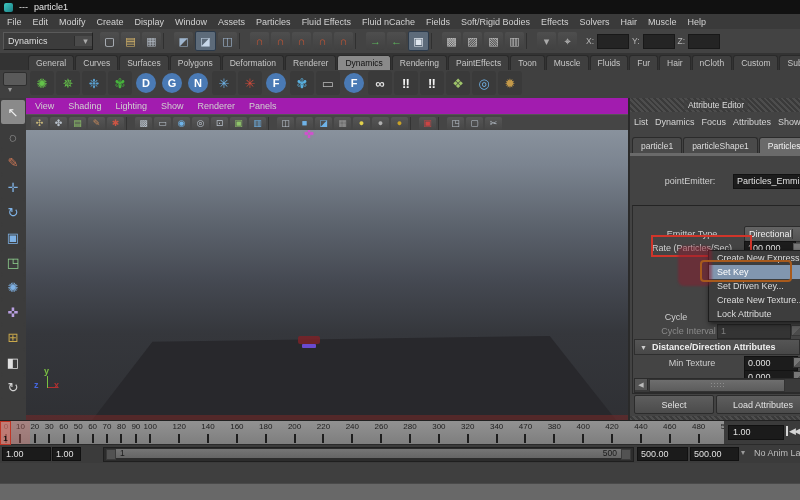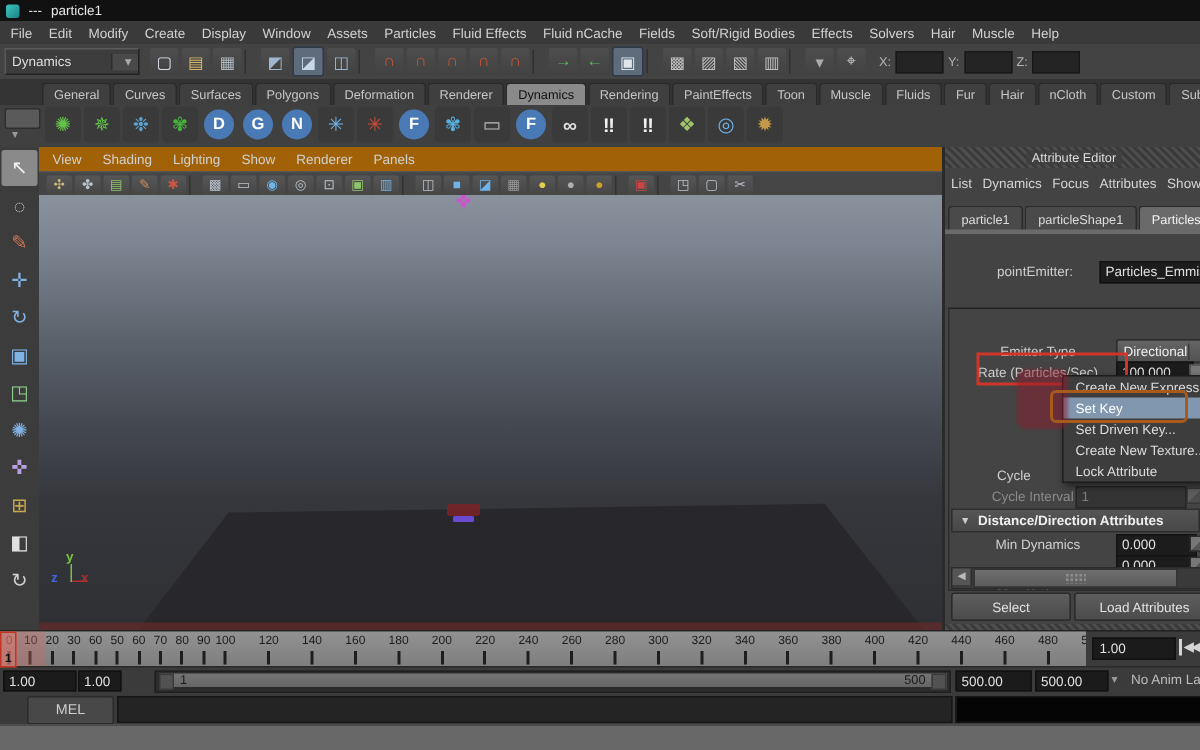--- a/index.html
+++ b/index.html
@@ -42,21 +42,21 @@
   .shicon{width:24px;height:24px;display:flex;align-items:center;justify-content:center;font-size:13px;font-weight:bold;background:#3a3a3a;border-radius:3px}
   .shicon.round{border-radius:50%;width:20px;height:20px;margin:2px;font-size:11px}
 
   
   #toolbox{left:0;top:98px;width:26px;height:322px;background:#3c3c3c;border-right:1px solid #2a2a2a;display:flex;flex-direction:column;align-items:center;padding-top:2px}
   .tbicon{width:24px;height:24px;margin-bottom:1px;display:flex;align-items:center;justify-content:center;font-size:13px;background:#3c3c3c;border-radius:2px}
   .tbicon.active{background:#8a8a8a;color:#111}
 
   
   #viewport{left:26px;top:98px;width:602px;height:322px;background:#3a3a3a}
-  #panelmenu{position:absolute;left:0;top:0;right:0;height:16px;background:#a16207;display:flex;align-items:center;gap:12px;padding-left:8px;font-size:9px;color:#d0d0d0}
+  #panelmenu{position:absolute;left:0;top:0;right:0;height:16px;background:#a21caf;display:flex;align-items:center;gap:12px;padding-left:8px;font-size:9px;color:#d0d0d0}
   #vptoolbar{position:absolute;left:0;top:16px;right:0;height:16px;background:#454545;border-top:1px solid #555;border-bottom:1px solid #2c2c2c;display:flex;align-items:center;padding-left:4px}
   .vpicon{width:17px;height:13px;margin:0 1px;display:flex;align-items:center;justify-content:center;font-size:9px;background:linear-gradient(180deg,#565656,#464646);border-radius:2px}
   .vpicon.sep{width:6px;background:none;border-left:1px solid #333;border-radius:0}
   #vpcanvas{position:absolute;left:0;top:32px;right:0;height:290px;overflow:hidden;
     background:linear-gradient(180deg,#89929d 0%,#7b8490 12%,#5d646e 32%,#454952 52%,#35373c 70%,#2f3034 100%)}
   #ground-plane{position:absolute;left:0;top:0;width:100%;height:100%;background:#28282c;
     clip-path:polygon(11% 100%,21% 73%,87% 71%,98% 100%)}
   #vp-bottom-strip{position:absolute;left:0;bottom:0;width:100%;height:5px;background:rgba(118,40,40,.55)}
   .emitter-cross{position:absolute;left:278px;top:-3px;color:#d44fd0;font-size:12px;font-weight:bold;text-shadow:0 0 2px rgba(212,79,208,.6)}
   .ground-marker{position:absolute;left:272px;top:206px;width:22px;height:8px;background:rgba(122,34,40,.85);border-radius:2px}
@@ -369,21 +369,21 @@
       <span class="ae-lbl" style="left:10px;top:106px;width:66px">Cycle</span>
       <span class="ae-lbl gray-lbl" style="left:20px;top:120px;width:71px">Cycle Interval</span>
       <span class="ae-fld gray-fld" style="left:84px;top:118px;width:66px">1</span>
       <span class="map-icon" style="left:158px;top:119px;opacity:.5"></span>
 
       <div class="section-hdr" style="top:133px">
         <span class="tri">▼</span>
         <span>Distance/Direction Attributes</span>
       </div>
 
-      <span class="ae-lbl" style="left:10px;top:152px;width:98px">Min Dynamics</span>
+      <span class="ae-lbl" style="left:10px;top:152px;width:98px">Min Texture</span>
       <span class="ae-fld" style="left:111px;top:150px;width:46px">0.000</span>
       <span class="map-icon" style="left:160px;top:151px"></span>
       <span class="ae-lbl" style="left:10px;top:184px;width:98px">Max Distance</span>
       <span class="ae-fld" style="left:111px;top:164px;width:46px">0.000</span>
       <span class="map-icon" style="left:160px;top:165px"></span>
 
       <div id="ae-hscroll">
         <span class="arrow">◀</span>
         <span class="thumb">
             <span class="grip"></span>
@@ -519,21 +519,21 @@
           <span class="tick-label">320</span>
           <span class="tick-mark"></span>
         </div>
 
         <div class="tick" style="left: 496.62px;">
           <span class="tick-label">340</span>
           <span class="tick-mark"></span>
         </div>
 
         <div class="tick" style="left: 525.48px;">
-          <span class="tick-label">360</span>
+          <span class="tick-label">470</span>
           <span class="tick-mark"></span>
         </div>
 
         <div class="tick" style="left: 554.34px;">
           <span class="tick-label">380</span>
           <span class="tick-mark"></span>
         </div>
 
         <div class="tick" style="left: 583.2px;">
           <span class="tick-label">400</span>
@@ -583,21 +583,16 @@
         <span id="rs-start-lbl">1</span>
         <span id="rs-end-lbl">500</span>
       </div>
     </div>
     <span class="rs-fld" style="left:637px;width:46px">500.00</span>
     <span class="rs-fld" style="left:690px;width:44px">500.00</span>
     <span id="rs-caret">▾</span>
     <span id="anim-layer">No Anim Layer</span>
   </div>
 
-  <div class="row" id="cmdline">
-    <span id="mel-tab">MEL</span>
-    <span id="mel-input"></span>
-    <span id="mel-result"></span>
-  </div>
 
   <div class="row" id="helpline"></div>
 
 </div>
 
 </body></html>

